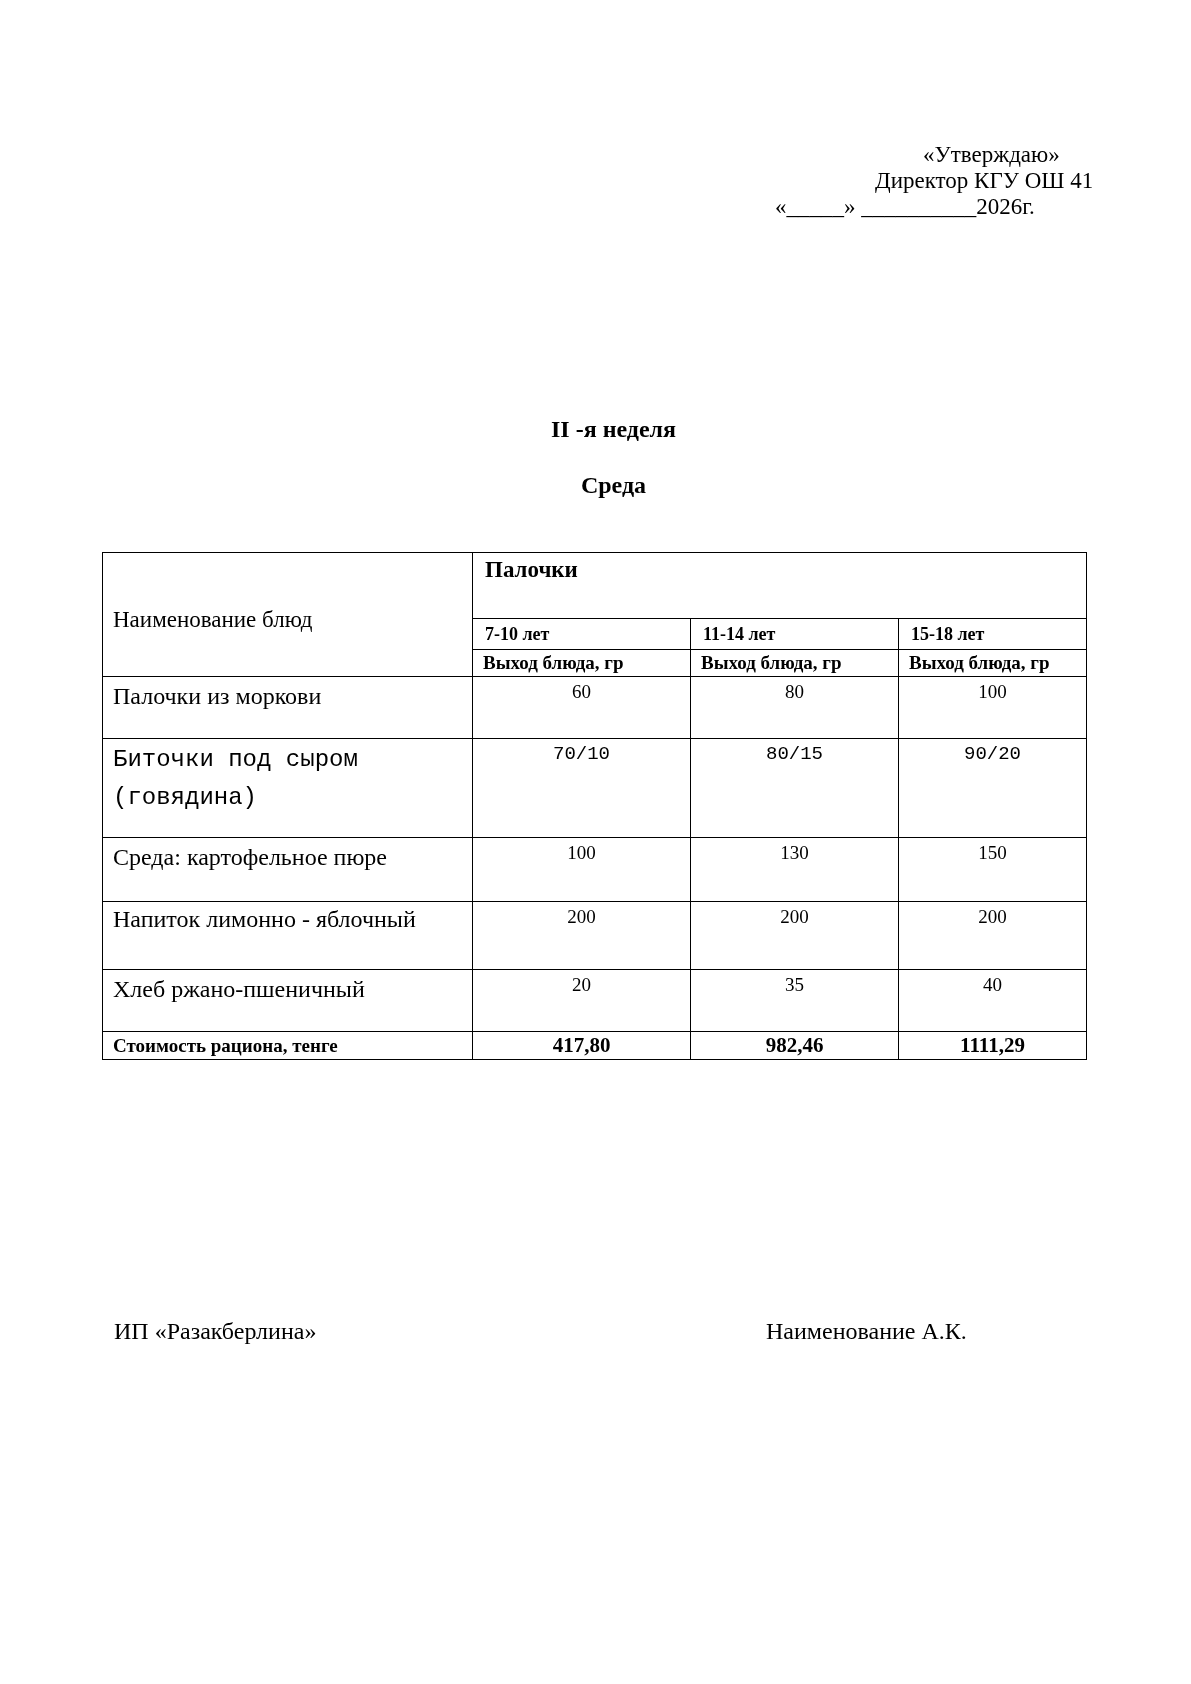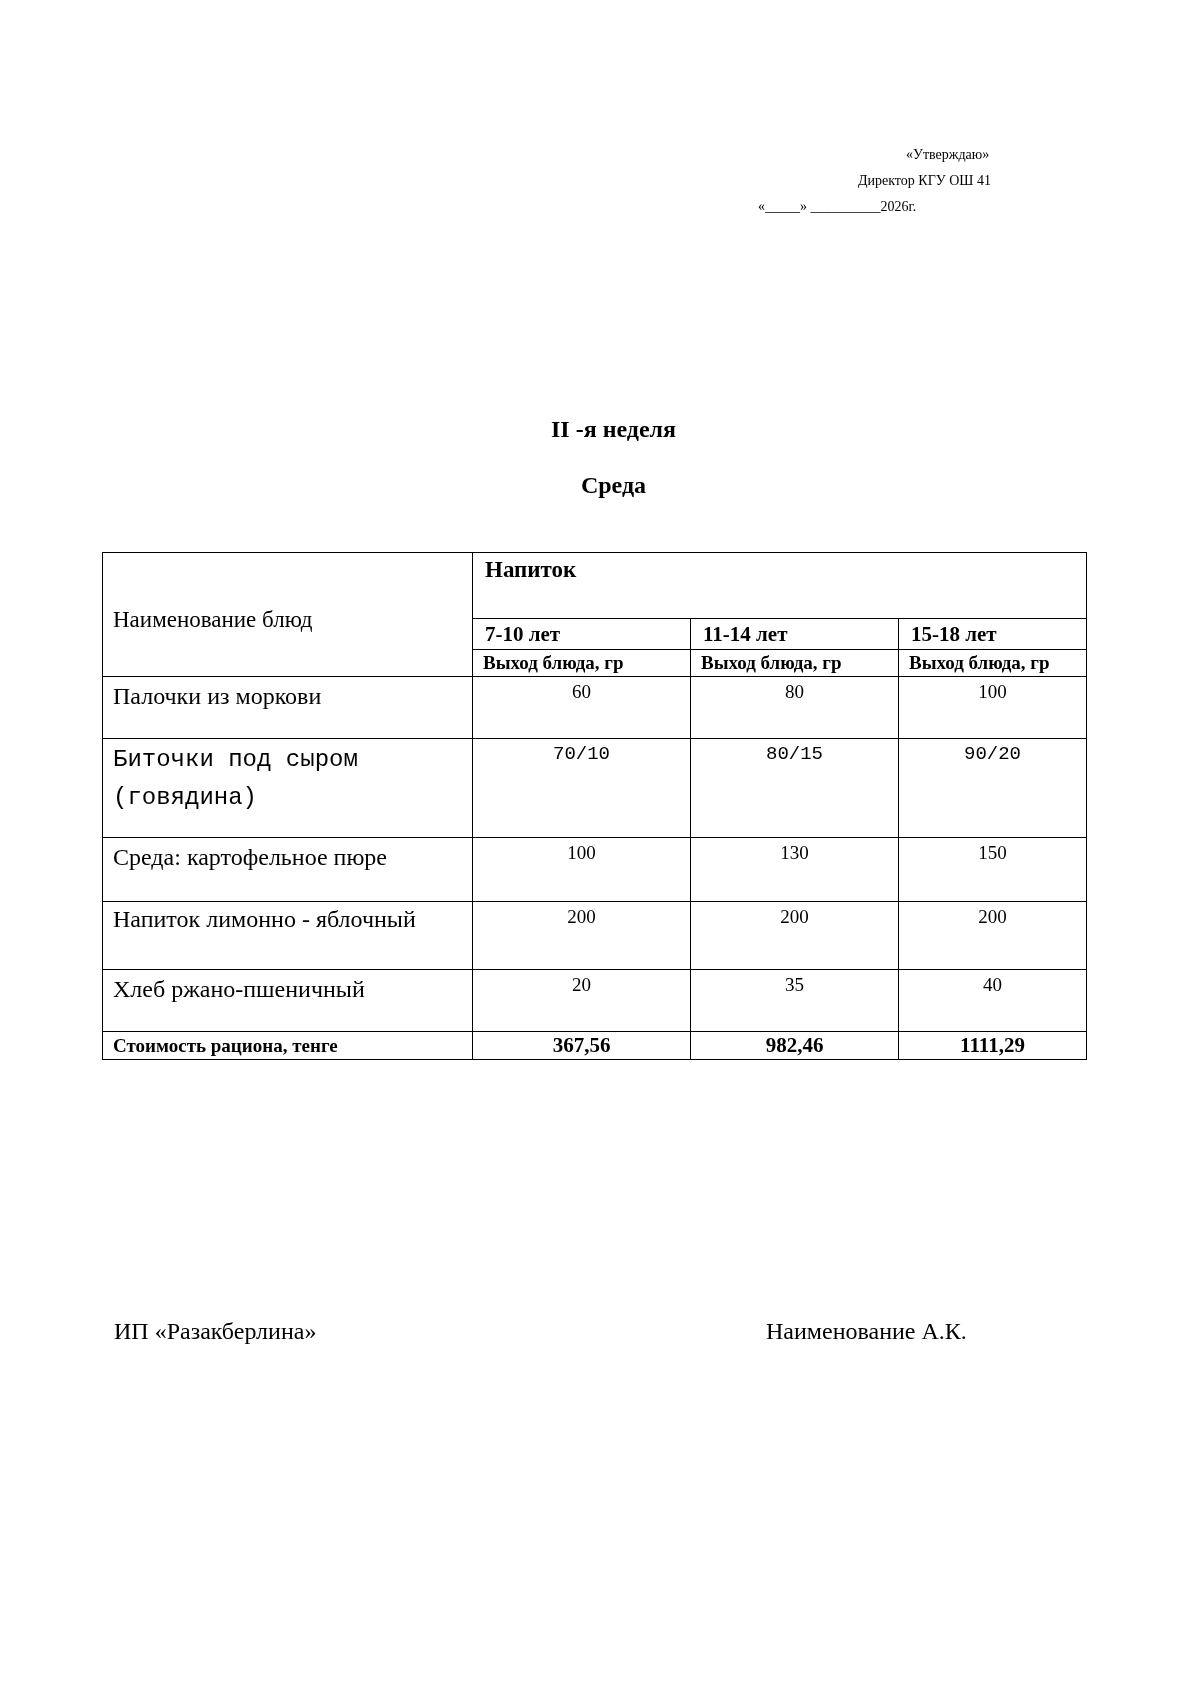--- a/index.html
+++ b/index.html
@@ -1,22 +1,22 @@
 <!DOCTYPE html>
 <html><head>
   <meta charset="utf-8">
   <style>
     html, body { margin: 0; padding: 0; background: #ffffff; }
     body {
       width: 1191px; height: 1684px; position: relative; overflow: hidden;
       font-family: "Liberation Serif", "DejaVu Serif", serif; color: #000;
     }
     .approval {
-      position: absolute; left: 746px; top: 142px; width: 360px;
-      font-size: 14px; line-height: 26px;
+      position: absolute; left: 763px; top: 142px; width: 360px;
+      font-size: 23px; line-height: 26px;
     }
     .approval div { white-space: pre; }
     .ap-1 { padding-left: 160px; }
     .ap-2 { padding-left: 112px; }
     .ap-3 { padding-left: 2px; }
     .ap-4 { padding-left: 12px; }
 
     .title {
       position: absolute; left: 0; width: 1227px; text-align: center;
       font-weight: bold; font-size: 24px;
@@ -34,21 +34,21 @@
     col.c0 { width: 370px; }
     col.c1 { width: 218px; }
     col.c2 { width: 208px; }
     col.c3 { width: 188px; }
     .h-name {
       font-weight: normal; font-size: 23px; padding-left: 10px !important;
       vertical-align: middle !important;
     }
     .h-name span { position: relative; top: 5px; }
     .h-age { font-weight: bold; font-size: 23px; padding: 4px 0 0 12px !important; height: 61px; }
-    .h-range { font-weight: bold; font-size: 21px; padding-left: 12px !important; height: 26px; line-height: 30px; }
+    .h-range { font-weight: bold; font-size: 18px; padding-left: 12px !important; height: 26px; line-height: 30px; }
     .h-yield { font-weight: bold; font-size: 19px; padding-left: 10px !important; height: 26px; line-height: 26px; }
     .dish { font-size: 24px; padding: 2px 0 0 10px !important; line-height: 34px; }
     .val { font-size: 19px; text-align: center; padding-top: 4px !important; }
     tr.r0 td { height: 57px; }
     tr.r1 td { height: 94px; font-family: Liberation Mono, monospace; }
     tr.r2 td { height: 59px; }
     tr.r3 td { height: 63px; }
     tr.r4 td { height: 57px; }
     tr.r3 .dish { line-height: 30px; }
     tr.total td { height: 27px; font-weight: bold; vertical-align: middle; }
@@ -74,21 +74,21 @@
 <table class="menu">
   <colgroup>
       <col class="c0">
       <col class="c1">
       <col class="c2">
       <col class="c3">
     </colgroup>
   <tbody>
       <tr>
     <td class="h-name" rowspan="3"><span>Наименование блюд</span></td>
-    <td class="h-age" colspan="3">Напиток</td>
+    <td class="h-age" colspan="3">Палочки</td>
   </tr>
   <tr>
     <td class="h-range">7-10 лет</td>
     <td class="h-range">11-14 лет</td>
     <td class="h-range">15-18 лет</td>
   </tr>
   <tr>
     <td class="h-yield">Выход блюда, гр</td>
     <td class="h-yield">Выход блюда, гр</td>
     <td class="h-yield">Выход блюда, гр</td>
@@ -118,21 +118,21 @@
     <td class="val">200</td>
   </tr>
   <tr class="r4">
     <td class="dish">Хлеб ржано-пшеничный</td>
     <td class="val">20</td>
     <td class="val">35</td>
     <td class="val">40</td>
   </tr>
   <tr class="total">
     <td class="total-label">Стоимость рациона, тенге</td>
-    <td class="total-val">367,56</td>
+    <td class="total-val">417,80</td>
     <td class="total-val">982,46</td>
     <td class="total-val">1111,29</td>
   </tr>
 </tbody>
   </table>
 
 <div class="footer f-left">ИП «Разакберлина»</div>
 <div class="footer f-right">Наименование  А.К.</div>
 
 </body></html>

